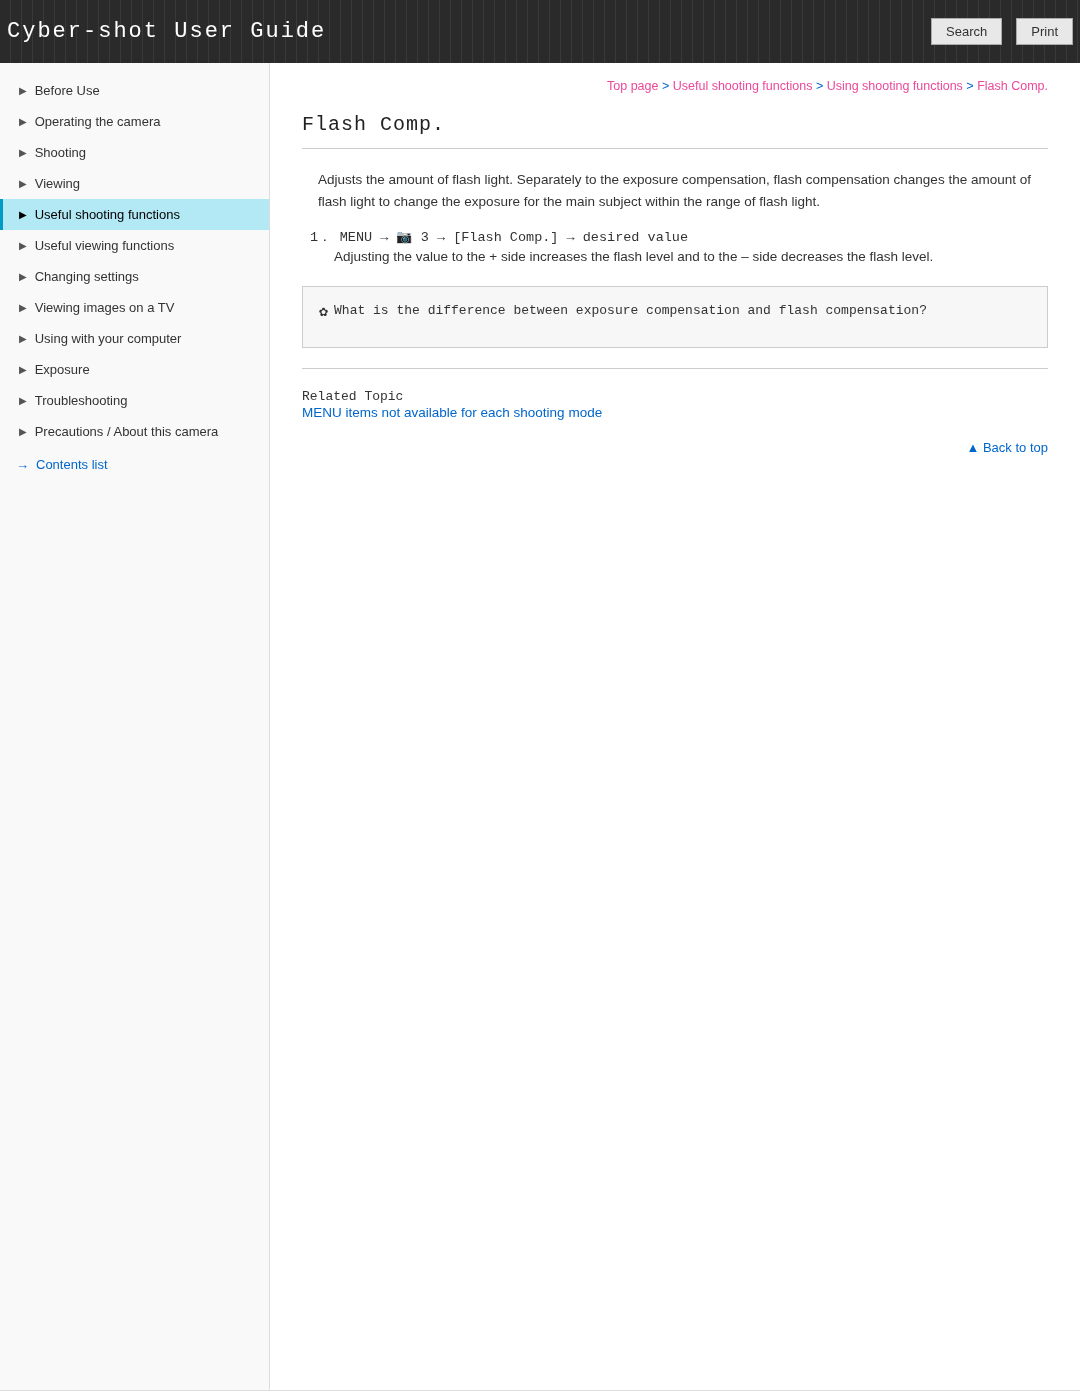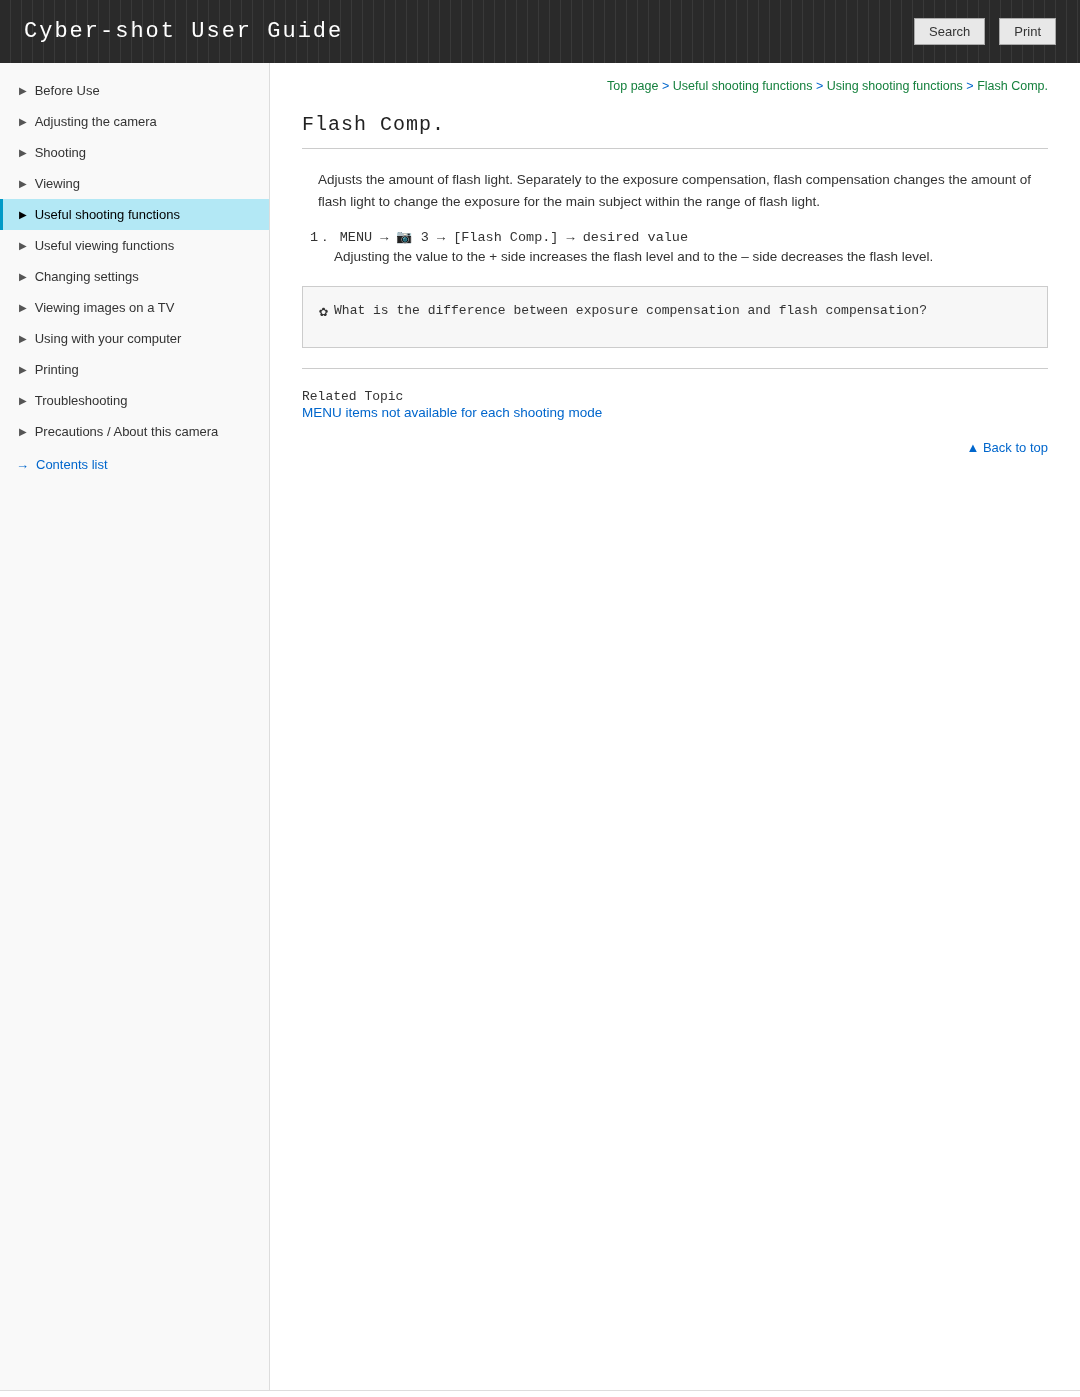--- a/index.html
+++ b/index.html
@@ -15,21 +15,21 @@
     
     .header {
       background: #2a2a2a;
       background-image: repeating-linear-gradient(
         90deg,
         transparent,
         transparent 10px,
         rgba(255,255,255,0.07) 10px,
         rgba(255,255,255,0.07) 11px
       );
-      padding: 18px 24px;
+      padding: 18px 7px;
       display: flex;
       align-items: center;
       justify-content: space-between;
     }
     .header-title {
       color: #fff;
       font-size: 22px;
       font-family: 'Courier New', monospace;
       letter-spacing: 2px;
       font-weight: normal;
@@ -109,21 +109,21 @@
     }
 
     
     .breadcrumb {
       font-size: 12.5px;
       color: #0066cc;
       margin-bottom: 20px;
       text-align: right;
     }
     .breadcrumb a {
-      color: #15803d;
+      color: #ec4899;
       text-decoration: none;
       cursor: pointer;
     }
     .breadcrumb span { color: #0066cc; }
 
     
     .page-title {
       font-size: 20px;
       font-weight: normal;
       font-family: 'Courier New', monospace;
@@ -238,21 +238,21 @@
 
 <div class="main-layout">
 
   <div class="sidebar">
     <div class="sidebar-item">
       <span class="sidebar-arrow">▶</span>
       <span>Before Use</span>
     </div>
     <div class="sidebar-item">
       <span class="sidebar-arrow">▶</span>
-      <span>Adjusting the camera</span>
+      <span>Operating the camera</span>
     </div>
     <div class="sidebar-item">
       <span class="sidebar-arrow">▶</span>
       <span>Shooting</span>
     </div>
     <div class="sidebar-item">
       <span class="sidebar-arrow">▶</span>
       <span>Viewing</span>
     </div>
     <div class="sidebar-item active">
@@ -270,21 +270,21 @@
     <div class="sidebar-item">
       <span class="sidebar-arrow">▶</span>
       <span>Viewing images on a TV</span>
     </div>
     <div class="sidebar-item">
       <span class="sidebar-arrow">▶</span>
       <span>Using with your computer</span>
     </div>
     <div class="sidebar-item">
       <span class="sidebar-arrow">▶</span>
-      <span>Printing</span>
+      <span>Exposure</span>
     </div>
     <div class="sidebar-item">
       <span class="sidebar-arrow">▶</span>
       <span>Troubleshooting</span>
     </div>
     <div class="sidebar-item">
       <span class="sidebar-arrow">▶</span>
       <span>Precautions / About this camera</span>
     </div>
     <div class="sidebar-contents">

